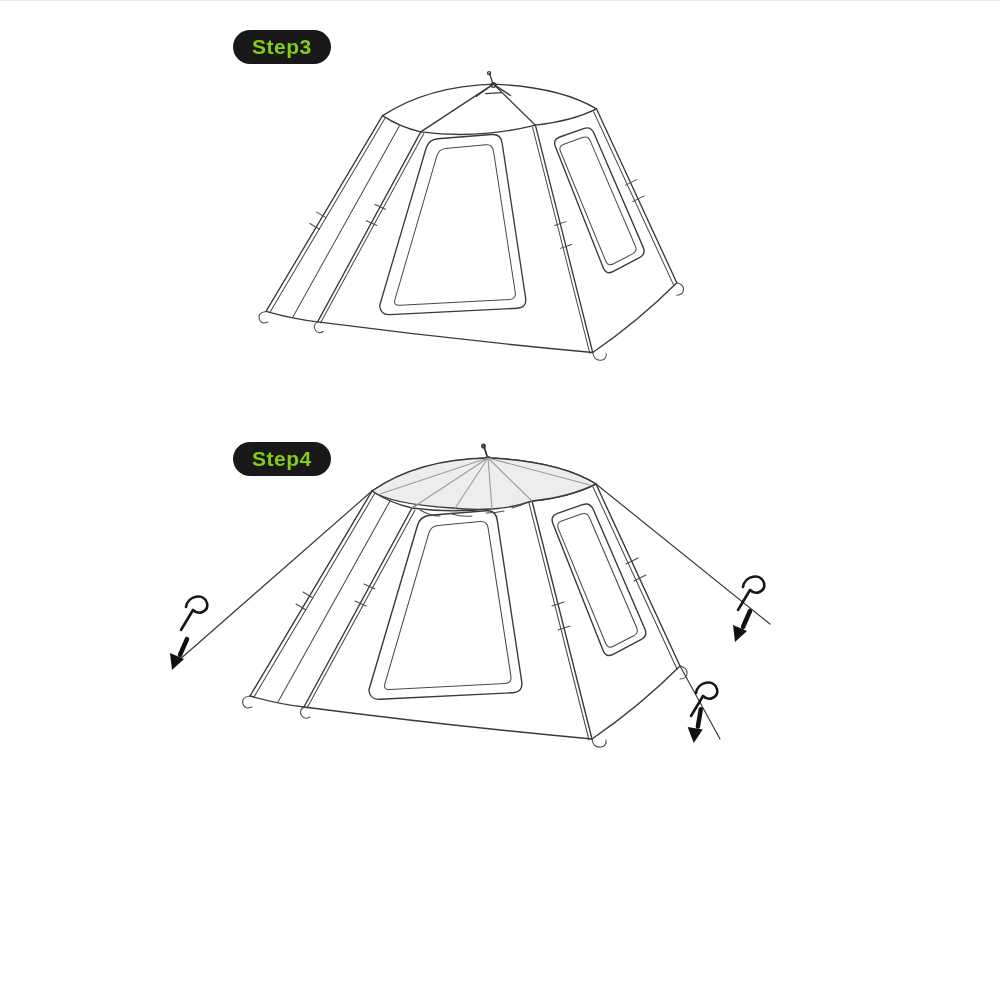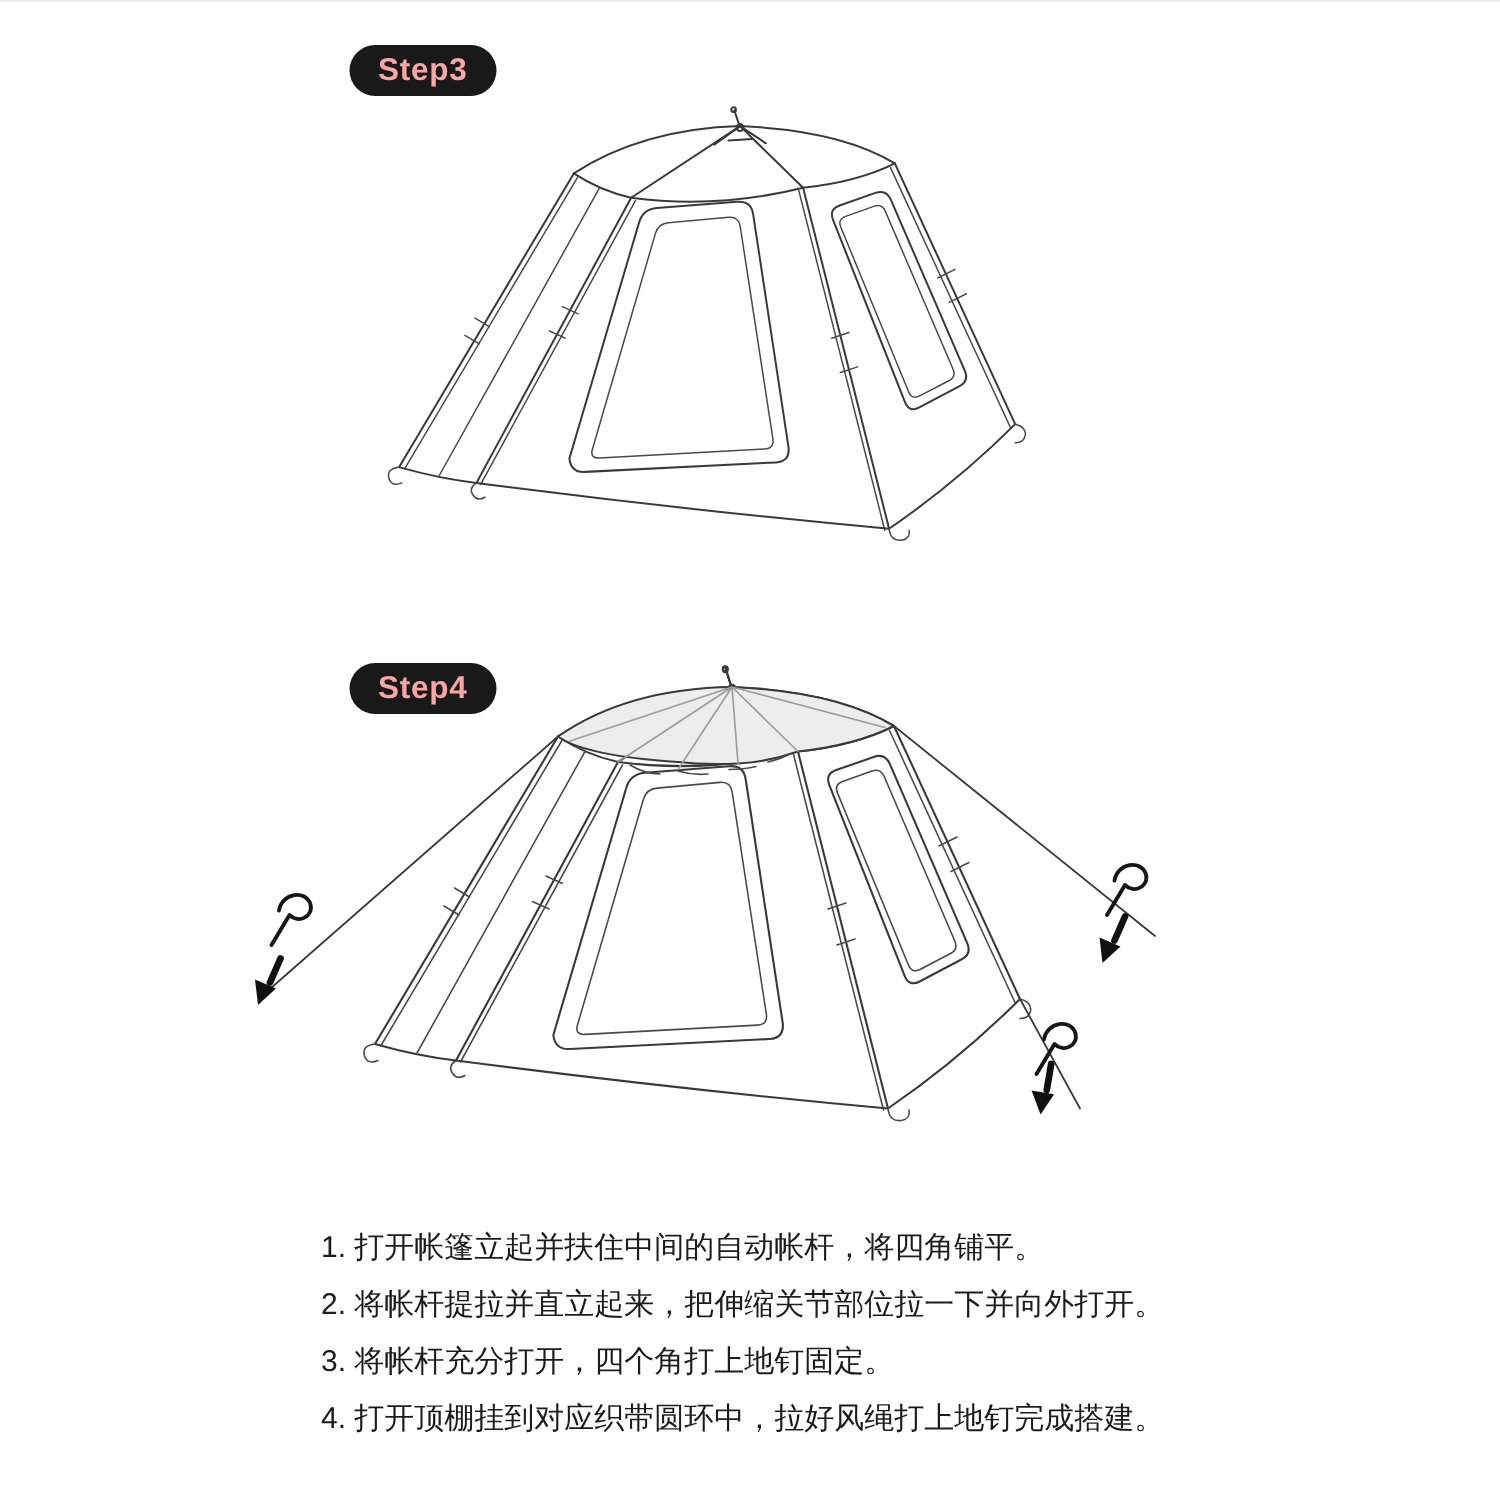--- a/index.html
+++ b/index.html
@@ -3,21 +3,21 @@
 <meta charset="utf-8">
 <style>
   html,body { margin:0; padding:0; background:#fff; }
   .page {
     position:relative; width:1000px; height:1000px; background:#ffffff;
     font-family:"Liberation Sans","DejaVu Sans",sans-serif; overflow:hidden;
     border-top:1px solid #e6e6e6; border-bottom:1px solid #e6e6e6;
   }
   .step-badge {
     position:absolute; left:233px; height:34px; line-height:34px;
-    background:#191919; color:#fca5a5; border-radius:17px;
+    background:#191919; color:#84cc16; border-radius:17px;
     padding:0 19px; font-size:21px; font-weight:bold; letter-spacing:.5px;
   }
   .badge-step3 { top:29px; }
   .badge-step4 { top:418px;margin-top:23px; }
   .fig { position:absolute; }
   .fig1 { left:245px; top:62px; }
   .fig2 { left:160px; top:438px; }
   .s    { stroke:#3a3a3a; stroke-width:1.4; fill:none; stroke-linecap:round; stroke-linejoin:round; }
   .thin { stroke:#4a4a4a; stroke-width:1.05; fill:none; stroke-linecap:round; }
   .rope { stroke:#3a3a3a; stroke-width:1.2; fill:none; stroke-linecap:round; }
@@ -139,20 +139,14 @@
         <use href="#stake-hook" transform="translate(585,140)"></use>
         <use href="#arrowDL" transform="translate(583,172)"></use>
       </g>
       <g>
         <use href="#stake-hook" transform="translate(538,246)"></use>
         <use href="#arrowDL" transform="translate(534,272) rotate(-14)"></use>
       </g>
     </svg>
   </div>
 
-  <div class="instructions">
-    <div class="instruction-line">1. 打开帐篷立起并扶住中间的自动帐杆，将四角铺平。</div>
-    <div class="instruction-line">2. 将帐杆提拉并直立起来，把伸缩关节部位拉一下并向外打开。</div>
-    <div class="instruction-line">3. 将帐杆充分打开，四个角打上地钉固定。</div>
-    <div class="instruction-line">4. 打开顶棚挂到对应织带圆环中，拉好风绳打上地钉完成搭建。</div>
-  </div>
 
 </div>
 
 </body></html>

